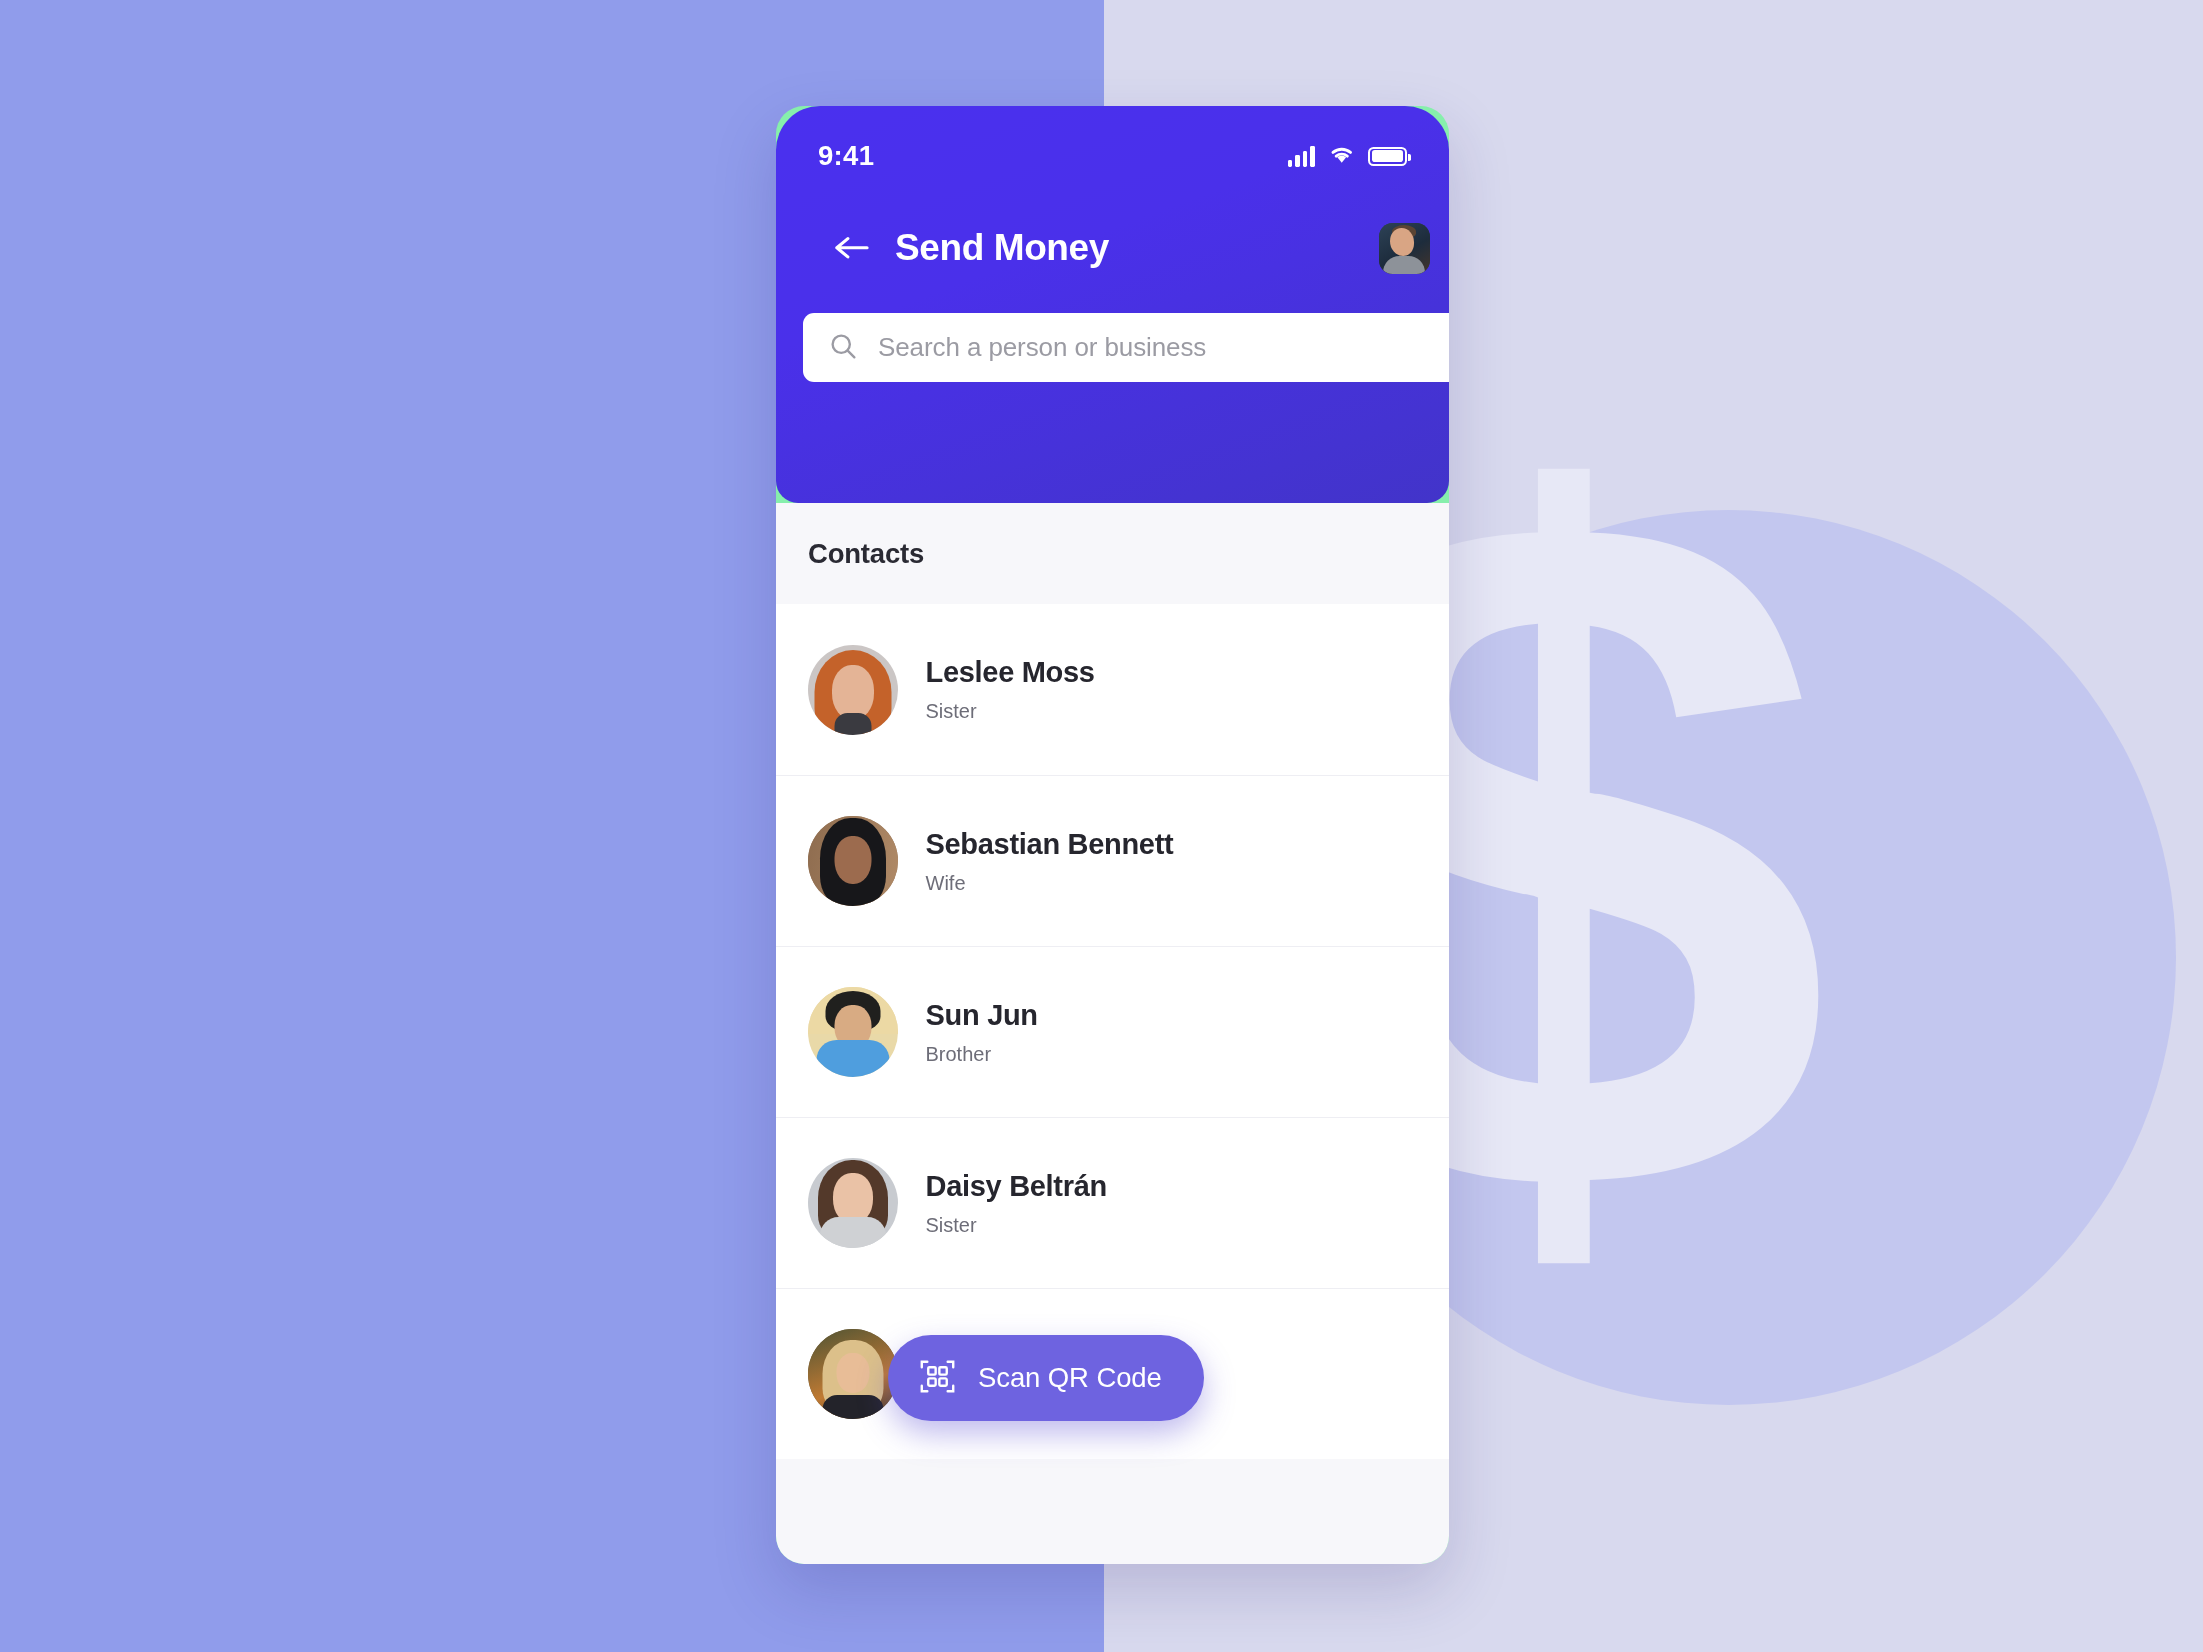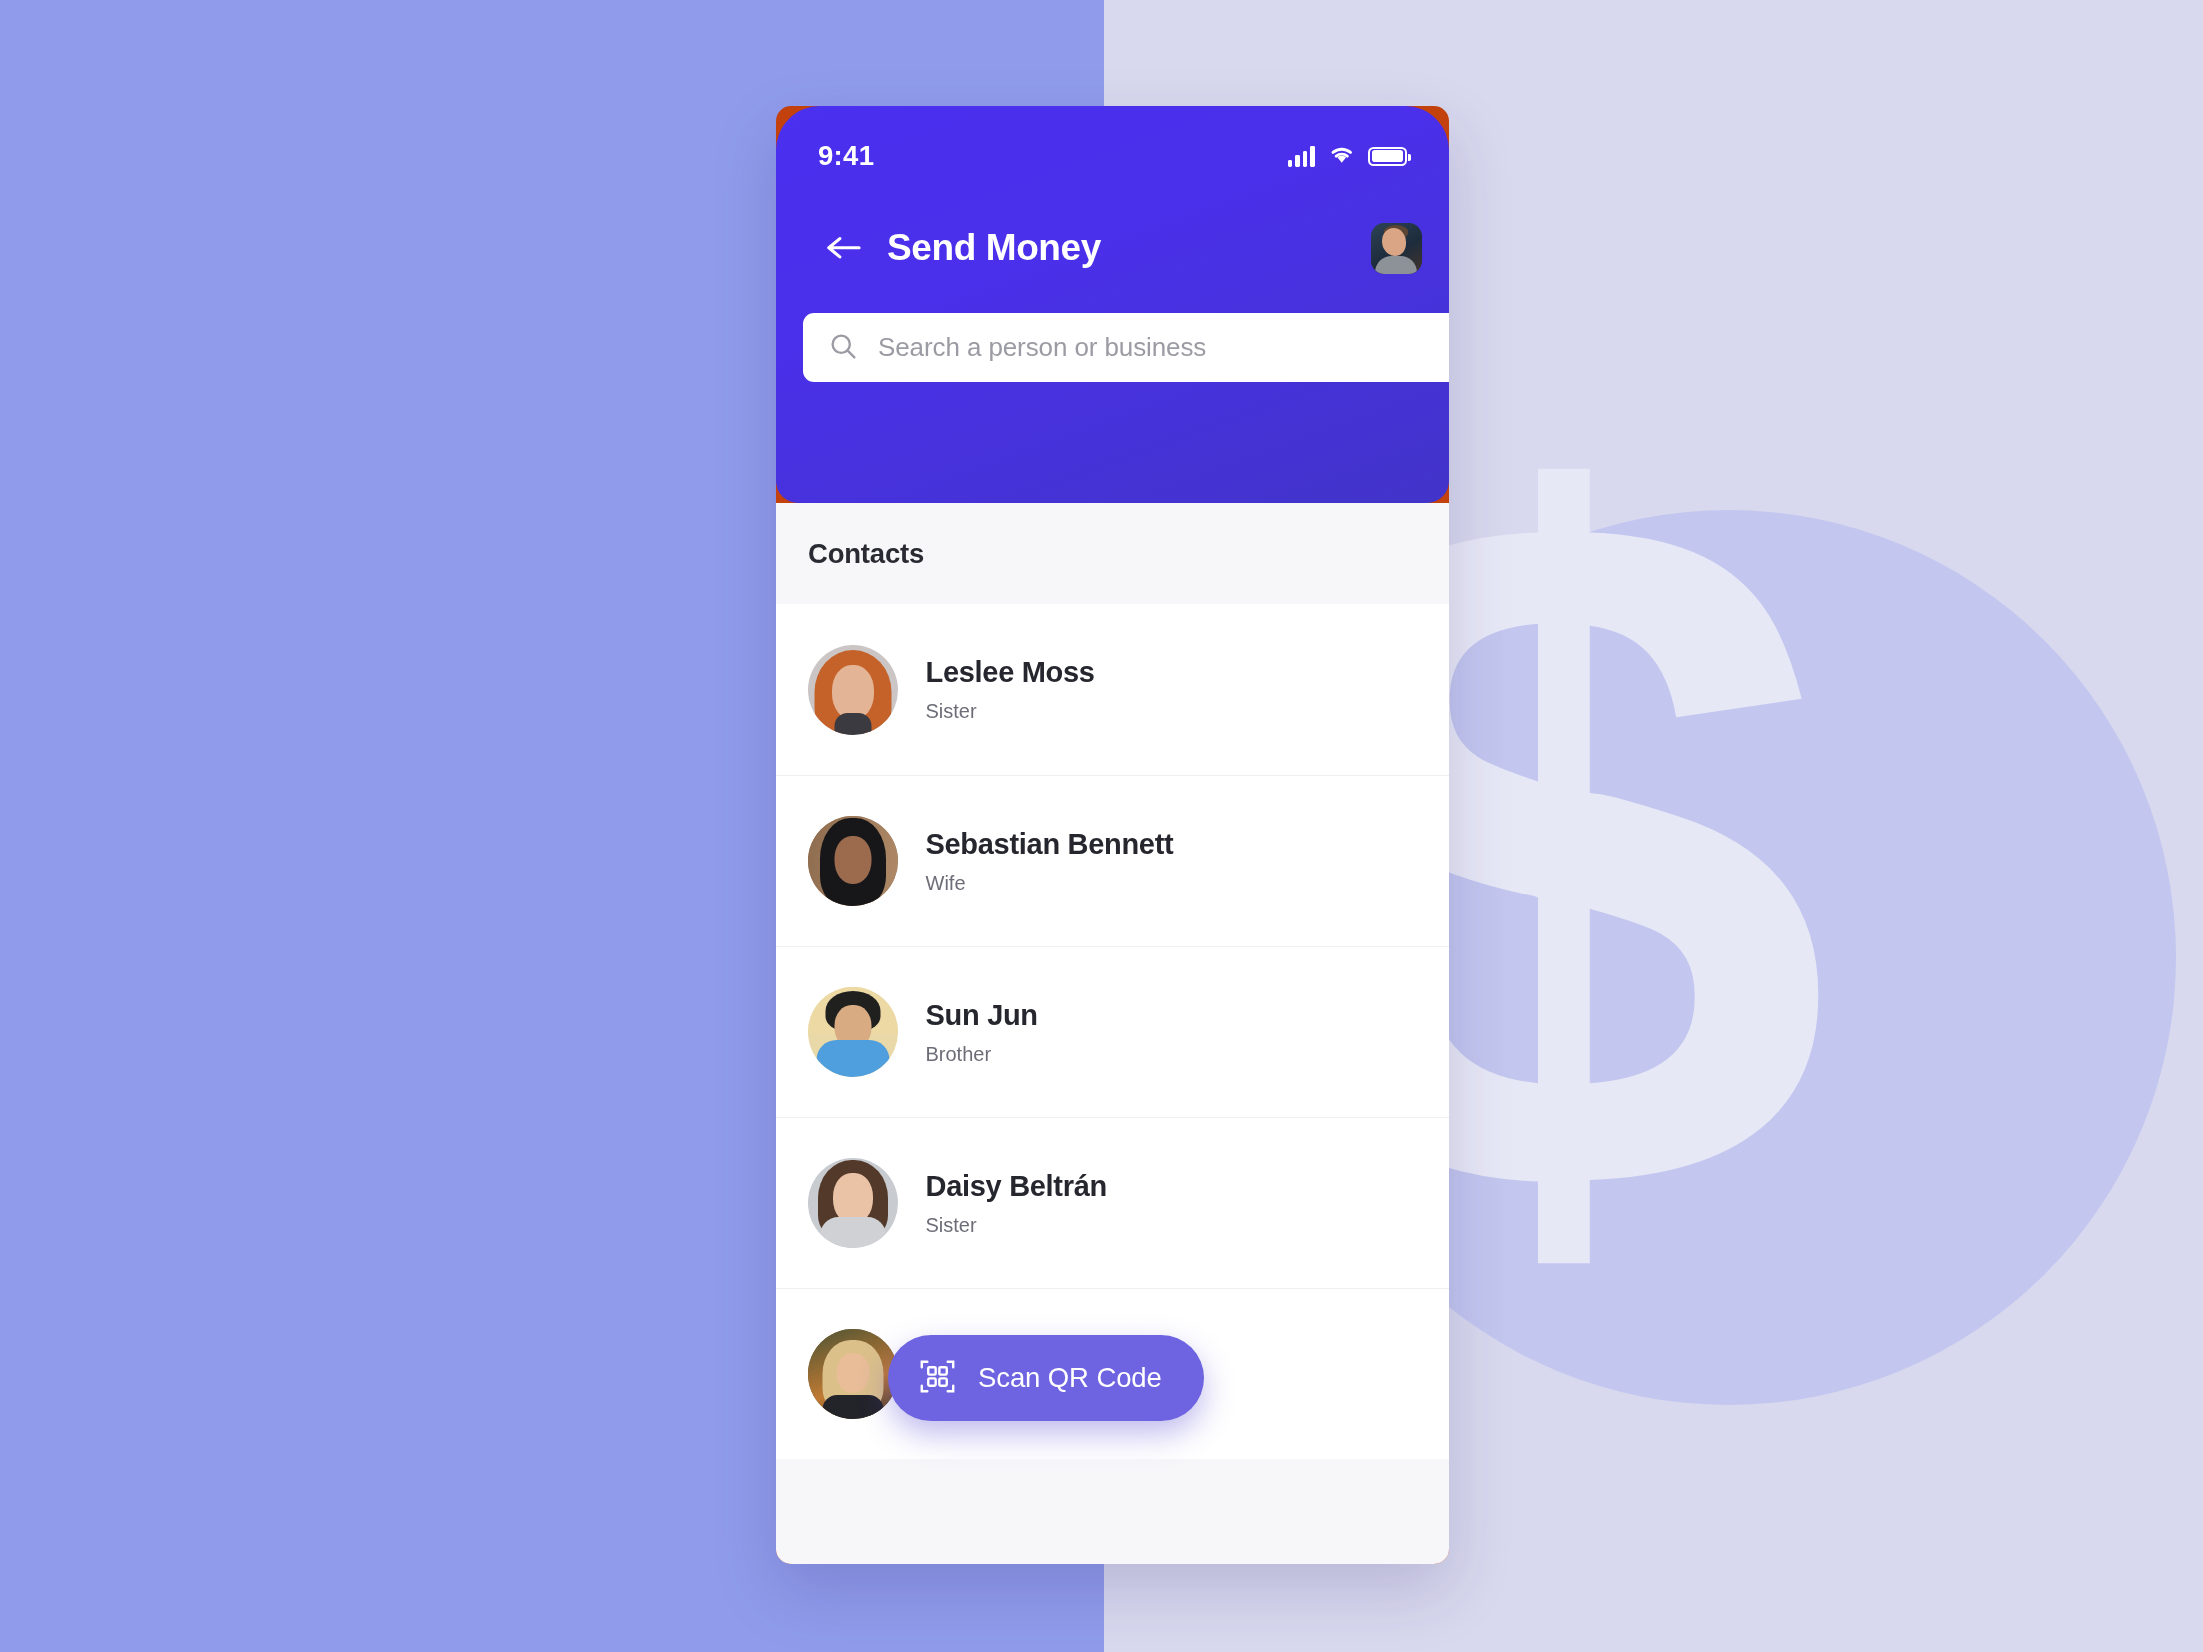--- a/index.html
+++ b/index.html
@@ -58,23 +58,23 @@
     user-select: none;
   }
 
   
   .phone {
     position: absolute;
     left: 776px;
     top: 106px;
     width: 673px;
     height: 1458px;
-    border-radius: 15px;
+    border-radius: 28px;
     overflow: hidden;
-    background: #c2410c;
+    background: #86efac;
     box-shadow: 0 26px 64px rgba(40, 30, 110, 0.18);
   }
 
   
   .header {
     position: relative;
     width: 100%;
     height: 397px;
     background: linear-gradient(160deg, #4a30ef 0%, #4a30ea 38%, #4234c9 100%);
     border-radius: 44px 44px 22px 22px;
@@ -145,21 +145,21 @@
     width: calc(100% - 3.7px);
     height: calc(100% - 3.7px);
     background: #ffffff;
     border-radius: 2.8px;
     display: block;
   }
 
   .navrow {
     position: absolute;
     top: 110px;
-    left: 8px;
+    left: 16px;
     width: 100%;
     height: 64px;
     display: flex;
     align-items: center;
     padding: 0 35px;
     box-sizing: border-box;
   }
   .back-btn {
     width: 48px;
     height: 48px;

